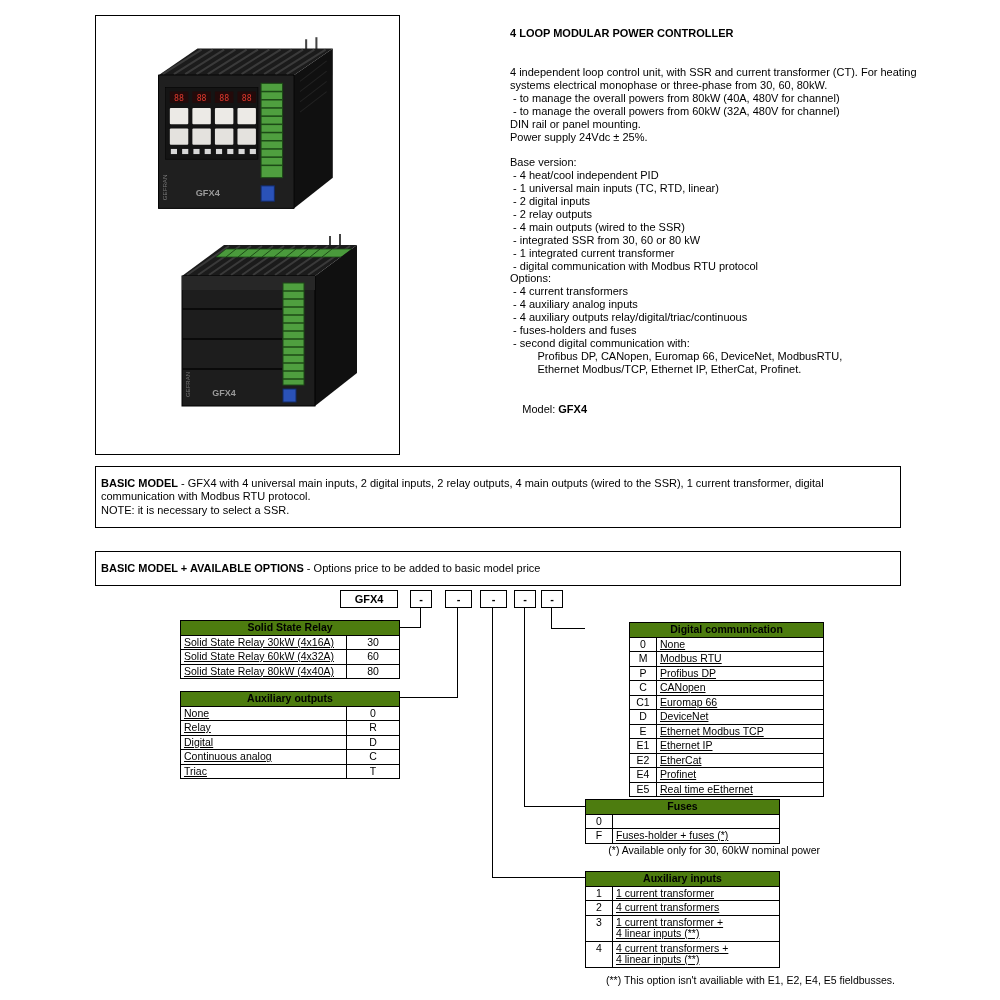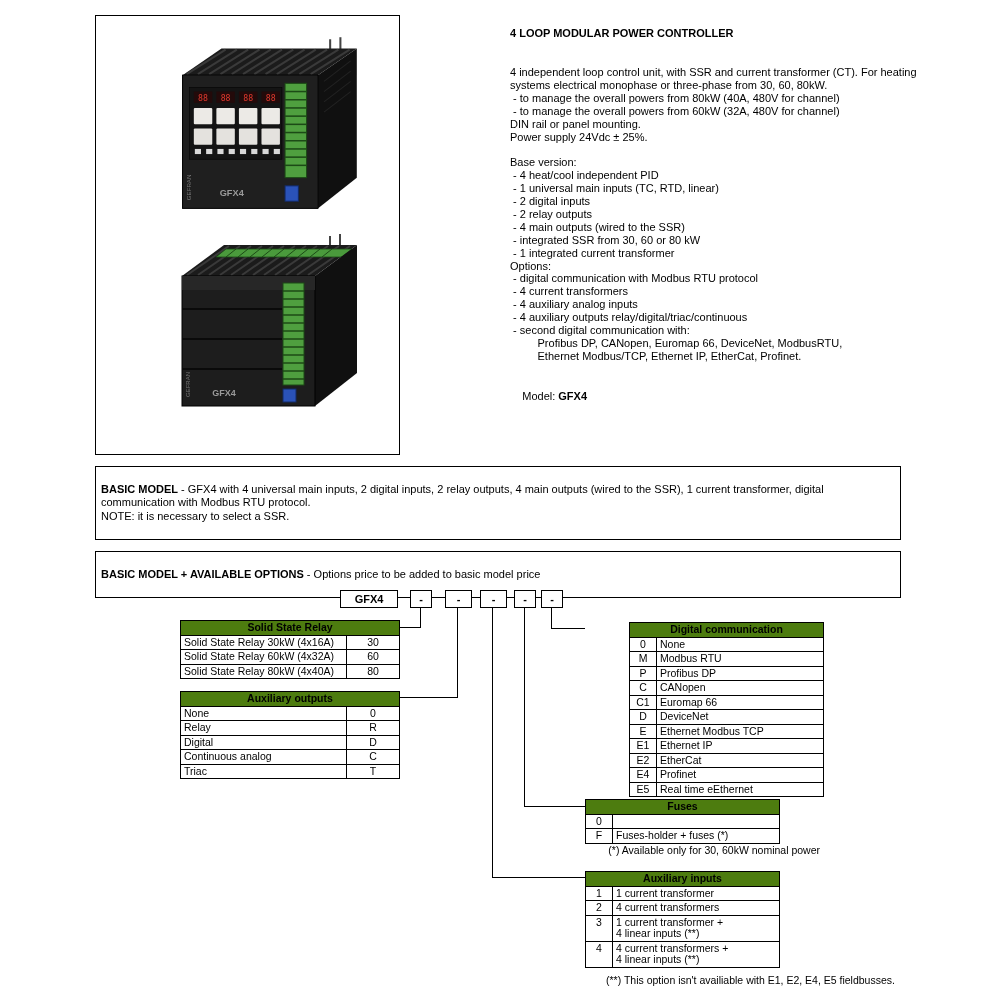--- a/index.html
+++ b/index.html
@@ -6,32 +6,32 @@
   body {
     width:1000px; height:1000px; position:relative; background:#ffffff;
     font-family:"Liberation Sans", sans-serif; color:#000;
     overflow:hidden;
   }
   .abs { position:absolute; }
 
   
   #image-box { left:95px; top:15px; width:303px; height:438px; border:1px solid #000; background:#fff; }
   .product-wrap { position:absolute; }
-  #product-top { left:64px; top:20px; width:205px; height:190px; }
+  #product-top { left:40px; top:20px; width:205px; height:190px; }
   #product-bottom { left:66px; top:210px; width:200px; height:205px; }
 
   
   #right-col { left:510px; top:27px; width:440px; font-size:11px; }
   .page-title { font-weight:bold; font-size:11px; margin:0 0 27px 0; }
   .desc-line { white-space:pre-wrap; line-height:12.9px; min-height:12.9px; }
   .model-line { margin-top:14px; }
   .bold { font-weight:bold; }
 
   
-  .band-box { border:1px solid #000; padding:16px 5px; font-size:11px; line-height:13.4px; background:#fff; }
+  .band-box { border:1px solid #000; padding:10px 5px; font-size:11px; line-height:13.4px; background:#fff; }
   #basic-box { left:95px; top:466px; width:794px; }
   #options-box { left:95px; top:551px; width:794px; }
 
   
   .code-box {
     position:absolute; top:590px; height:16px; border:1px solid #000;
     font-weight:bold; font-size:11px; display:flex; align-items:center; justify-content:center;
     background:#fff;
   }
   #gfx4-box { left:340px; width:56px; }
@@ -50,21 +50,21 @@
   #l3h{ left:492px; top:877px; width:93px; height:1px; }
   #l4v{ left:524px; top:607px; width:1px; height:200px; }
   #l4h{ left:524px; top:806px; width:61px; height:1px; }
   #l5v{ left:551px; top:607px; width:1px; height:22px; }
   #l5h{ left:551px; top:628px; width:34px; height:1px; }
 
   
   .otable { position:absolute; border:1px solid #000; font-size:10.5px; line-height:11.5px; background:#fff; }
   .otable .th { background:#4d7c0f; font-weight:bold; text-align:center; padding:1px 2px; }
   .otable .trow { display:flex; border-top:1px solid #000; }
-  .cl { flex:1; padding:1px 3px; white-space:pre-line; }
+  .cl { flex:1; padding:1px 3px; white-space:pre-line;text-decoration:underline; }
   .cc-r { width:52px; border-left:1px solid #000; text-align:center; padding:1px 0; }
   .cc-l { width:26px; border-right:1px solid #000; text-align:center; padding:1px 0; }
 
   #ssr-table    { left:180px; top:620px; width:218px; }
   #aux-out-table{ left:180px; top:691px; width:218px; }
   #digcomm-table{ left:585px; top:622px; width:193px;margin-left:44px; }
   #fuses-table  { left:585px; top:799px; width:193px; }
   #aux-in-table { left:585px; top:871px; width:193px; }
 
   .table-note { position:absolute; font-size:10.5px; white-space:nowrap; }
@@ -245,25 +245,26 @@
       <div class="desc-line">Power supply 24Vdc ± 25%.</div>
       <div class="desc-line"></div>
       <div class="desc-line">Base version:</div>
       <div class="desc-line"> - 4 heat/cool independent PID</div>
       <div class="desc-line"> - 1 universal main inputs (TC, RTD, linear)</div>
       <div class="desc-line"> - 2 digital inputs</div>
       <div class="desc-line"> - 2 relay outputs</div>
       <div class="desc-line"> - 4 main outputs (wired to the SSR)</div>
       <div class="desc-line"> - integrated SSR from 30, 60 or 80 kW</div>
       <div class="desc-line"> - 1 integrated current transformer</div>
+      <div class="desc-line"> - digital communication with Modbus RTU protocol</div>
       <div class="desc-line">Options:</div>
-      <div class="desc-line"> - digital communication with Modbus RTU protocol</div>
       <div class="desc-line"> - 4 current transformers</div>
       <div class="desc-line"> - 4 auxiliary analog inputs</div>
       <div class="desc-line"> - 4 auxiliary outputs relay/digital/triac/continuous</div>
+      <div class="desc-line"> - fuses-holders and fuses</div>
       <div class="desc-line"> - second digital communication with:</div>
       <div class="desc-line">         Profibus DP, CANopen, Euromap 66, DeviceNet, ModbusRTU,</div>
       <div class="desc-line">         Ethernet Modbus/TCP, Ethernet IP, EtherCat, Profinet.</div>
     </div>
   <div class="desc-line model-line">
     <span>Model: </span><span class="bold">GFX4</span>
   </div>
 </div>
 
 <div class="abs band-box" id="basic-box">

